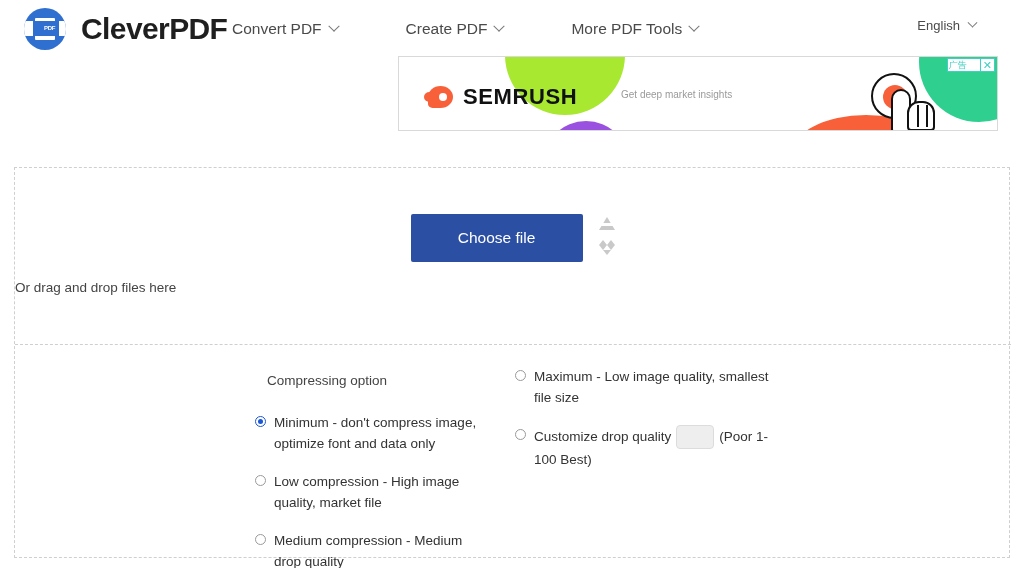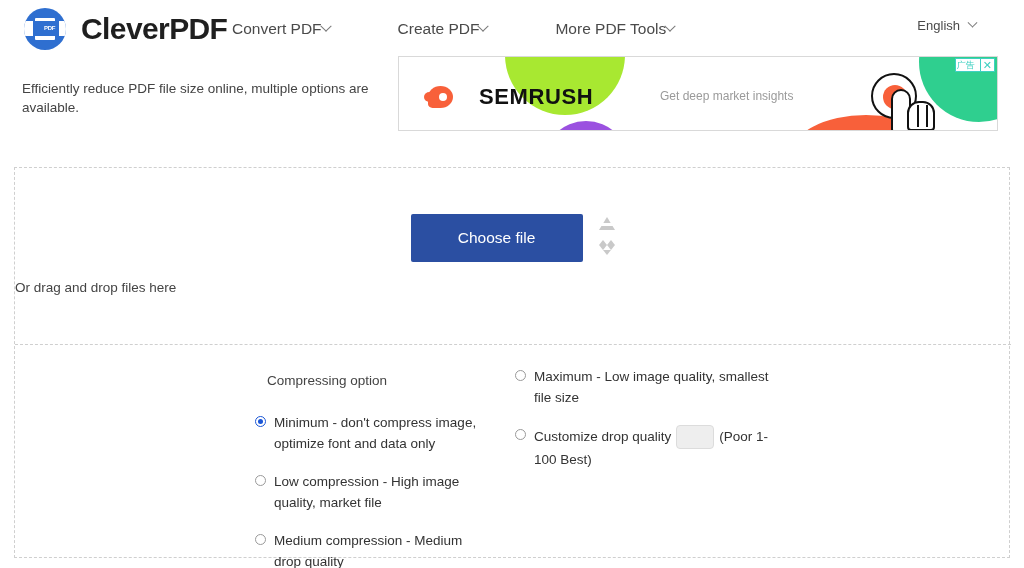--- a/index.html
+++ b/index.html
@@ -56,21 +56,21 @@
     display:block; height:1px; background:#2f6fd0; margin-bottom:1.5px;
   }
   .brand-text {
     font-size:30px; font-weight:bold; color:#1f1f1f; letter-spacing:-0.6px;
   }
   .nav {
     position:absolute; top:0; left:232px; height:57px;
     display:flex; align-items:center; gap:0;
   }
   .nav-item {
-    display:flex; align-items:center; 
+    display:flex; align-items:center; gap:8px;
     font-size:15.5px; color:#4a4a4a;
     padding:0 0; margin-right:68px; cursor:pointer;
     white-space:nowrap;
   }
   .chev {
     display:inline-block; width:8px; height:8px;
     border-right:1.4px solid #7a7a7a; border-bottom:1.4px solid #7a7a7a;
     transform: rotate(45deg) translate(-2px,-2px);
   }
   .lang {
@@ -107,21 +107,21 @@
   .ad {
     position:absolute; left:398px; top:56px; width:600px; height:75px;
     border:1px solid #d9d9d9; background:#ffffff; overflow:hidden;
   }
   .ad-circle { position:absolute; border-radius:50%; }
   .c-green  { width:120px; height:120px; background:#a8e831; left:106px; top:-62px; }
   .c-purple { width:86px;  height:86px;  background:#9b51e0; left:144px; top:64px; }
   .c-teal   { width:120px; height:120px; background:#2fcf8f; left:520px; top:-55px; }
   .c-orange { width:150px; height:80px;  background:#f8603a; left:392px; top:58px; border-radius:50%; }
   .ad-logo {
-    position:absolute; left:27px; top:27px; display:flex; align-items:center; gap:26px;
+    position:absolute; left:27px; top:27px; display:flex; align-items:center; gap:10px;
   }
   .sem-mark {
     width:27px; height:22px; position:relative;
   }
   .sem-mark .blob{
     position:absolute; left:2px; top:0px; width:25px; height:22px;
     background:#f8603a; border-radius:50% 50% 50% 18%;
   }
   .sem-mark .tail{
     position:absolute; left:-2px; top:6px; width:11px; height:10px;
@@ -129,21 +129,21 @@
   }
   .sem-mark .eye{
     position:absolute; left:13px; top:7px; width:8px; height:8px;
     background:#ffffff; border-radius:50%;
   }
   .sem-name {
     font-size:22px; font-weight:bold; color:#111; letter-spacing:0.6px;
   }
   .ad-tag {
     position:absolute; left:222px; top:32px;
-    font-size:12px; color:#9a9a9a;margin-left:39px;
+    font-size:10px; color:#9a9a9a;
   }
   .ad-hand {
     position:absolute; right:44px; top:10px; width:90px; height:70px;
   }
   .ring {
     position:absolute; left:8px; top:6px; width:46px; height:46px;
     border:2.4px solid #111; border-radius:50%;
   }
   .dot {
     position:absolute; left:20px; top:18px; width:24px; height:24px;
@@ -157,21 +157,21 @@
     position:absolute; left:44px; top:34px; width:28px; height:30px;
     background:#fff; border:2px solid #111; border-radius:12px 12px 4px 4px;
   }
   .knuckles:before, .knuckles:after{
     content:""; position:absolute; top:2px; width:1.6px; height:22px; background:#111;
   }
   .knuckles:before{ left:8px; }
   .knuckles:after { left:17px; }
   .ad-badge {
     position:absolute; right:2px; top:1px;
-    display:flex; align-items:center; gap:4px;
+    display:flex; align-items:center; gap:12px;
     border:1px solid #3ed0c2; background:#ffffff;
   }
   .ad-badge .bk {
     font-size:9px; color:#3ed0c2; padding:0 1px; line-height:12px;
     font-family:"DejaVu Sans", sans-serif;
   }
   .ad-badge .bx {
     font-size:11px; color:#3ed0c2; padding:0 2px; line-height:12px;
     border-left:1px solid #3ed0c2;
   }
@@ -299,21 +299,20 @@
       </div>
     </div>
 
     <div class="lang">
       <span>English</span>
       <span class="chev"></span>
     </div>
   </div>
 
   <div class="title-block">
-    <div class="subtitle">Efficiently reduce PDF file size online, multiple options are available.</div>
   </div>
 
   <div class="ad">
     <span class="ad-circle c-green"></span>
     <span class="ad-circle c-purple"></span>
     <span class="ad-circle c-teal"></span>
     <span class="ad-circle c-orange"></span>
 
     <div class="ad-logo">
       <span class="sem-mark">

